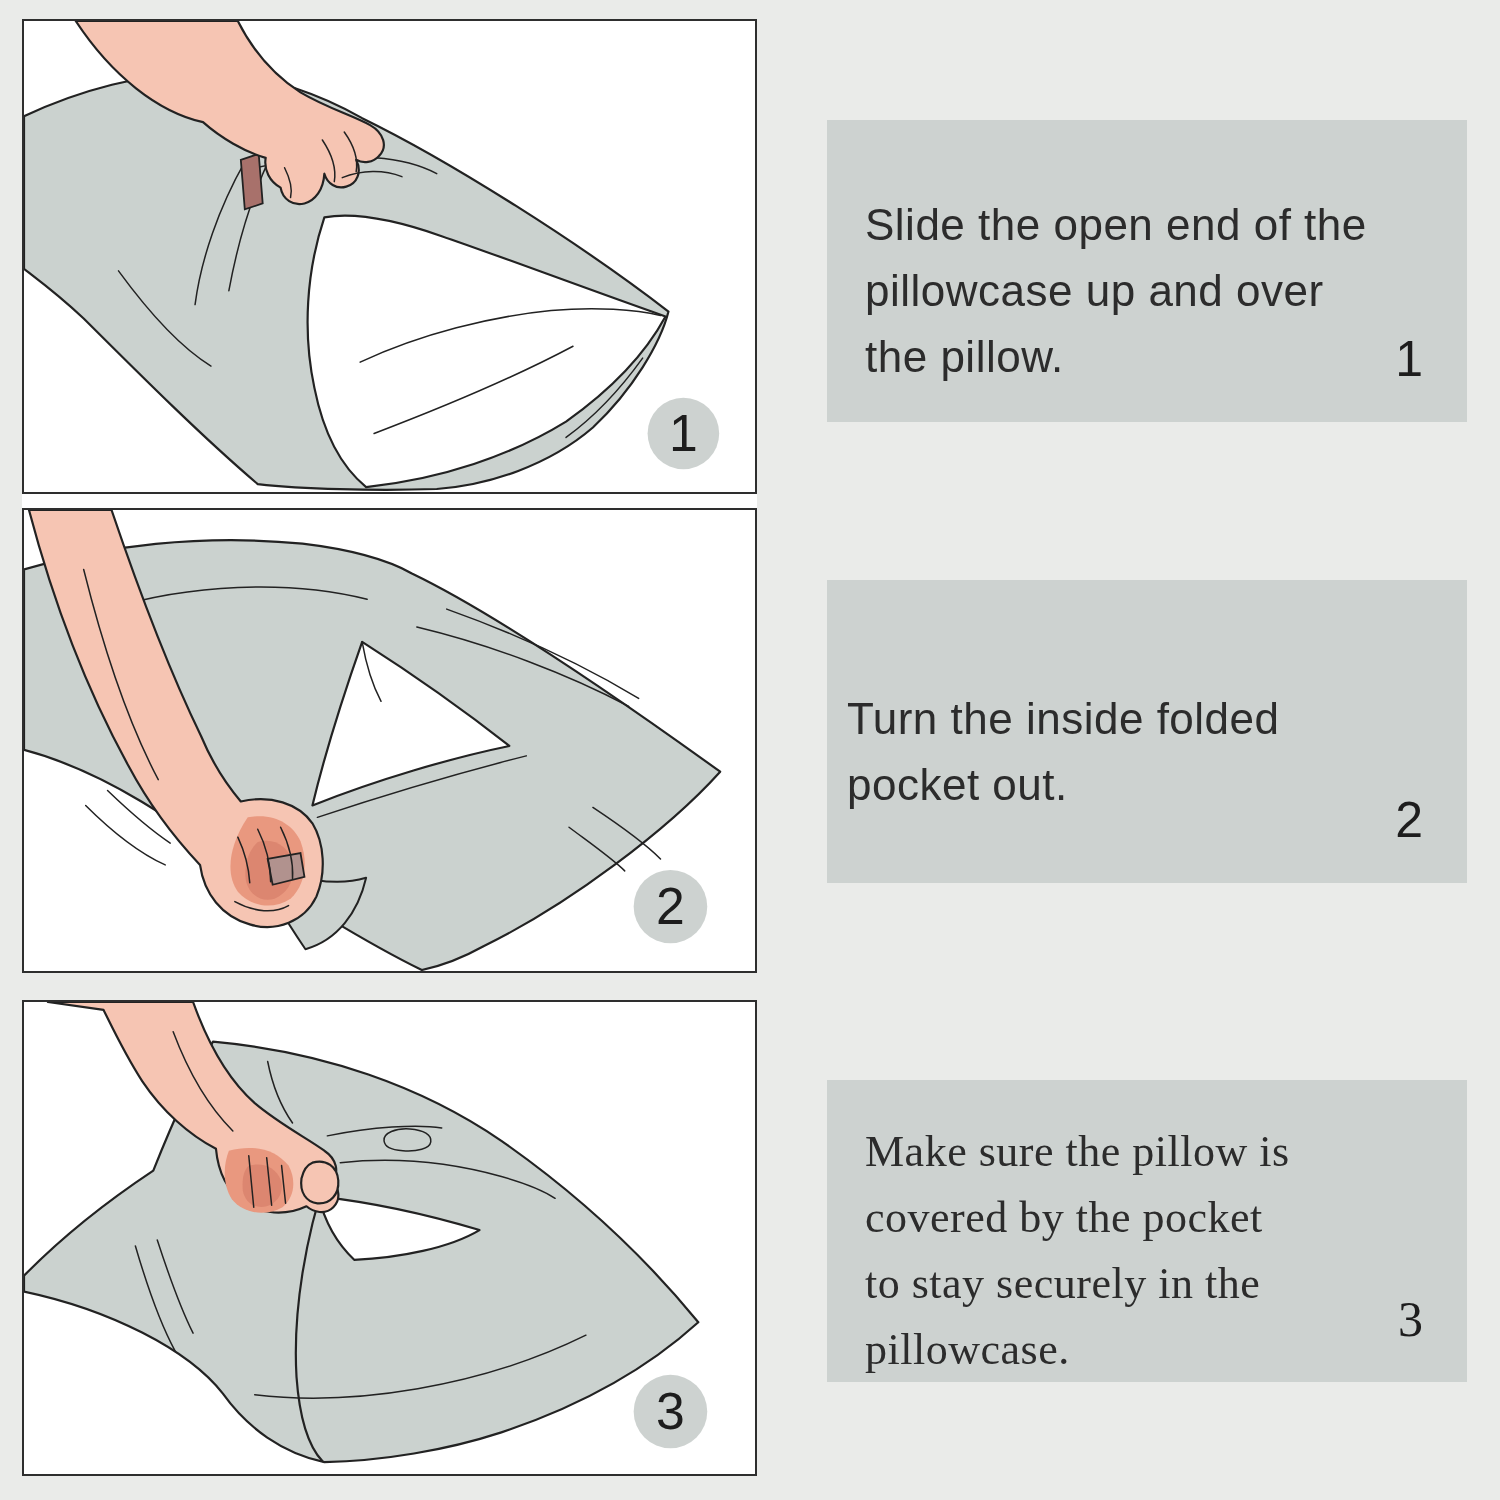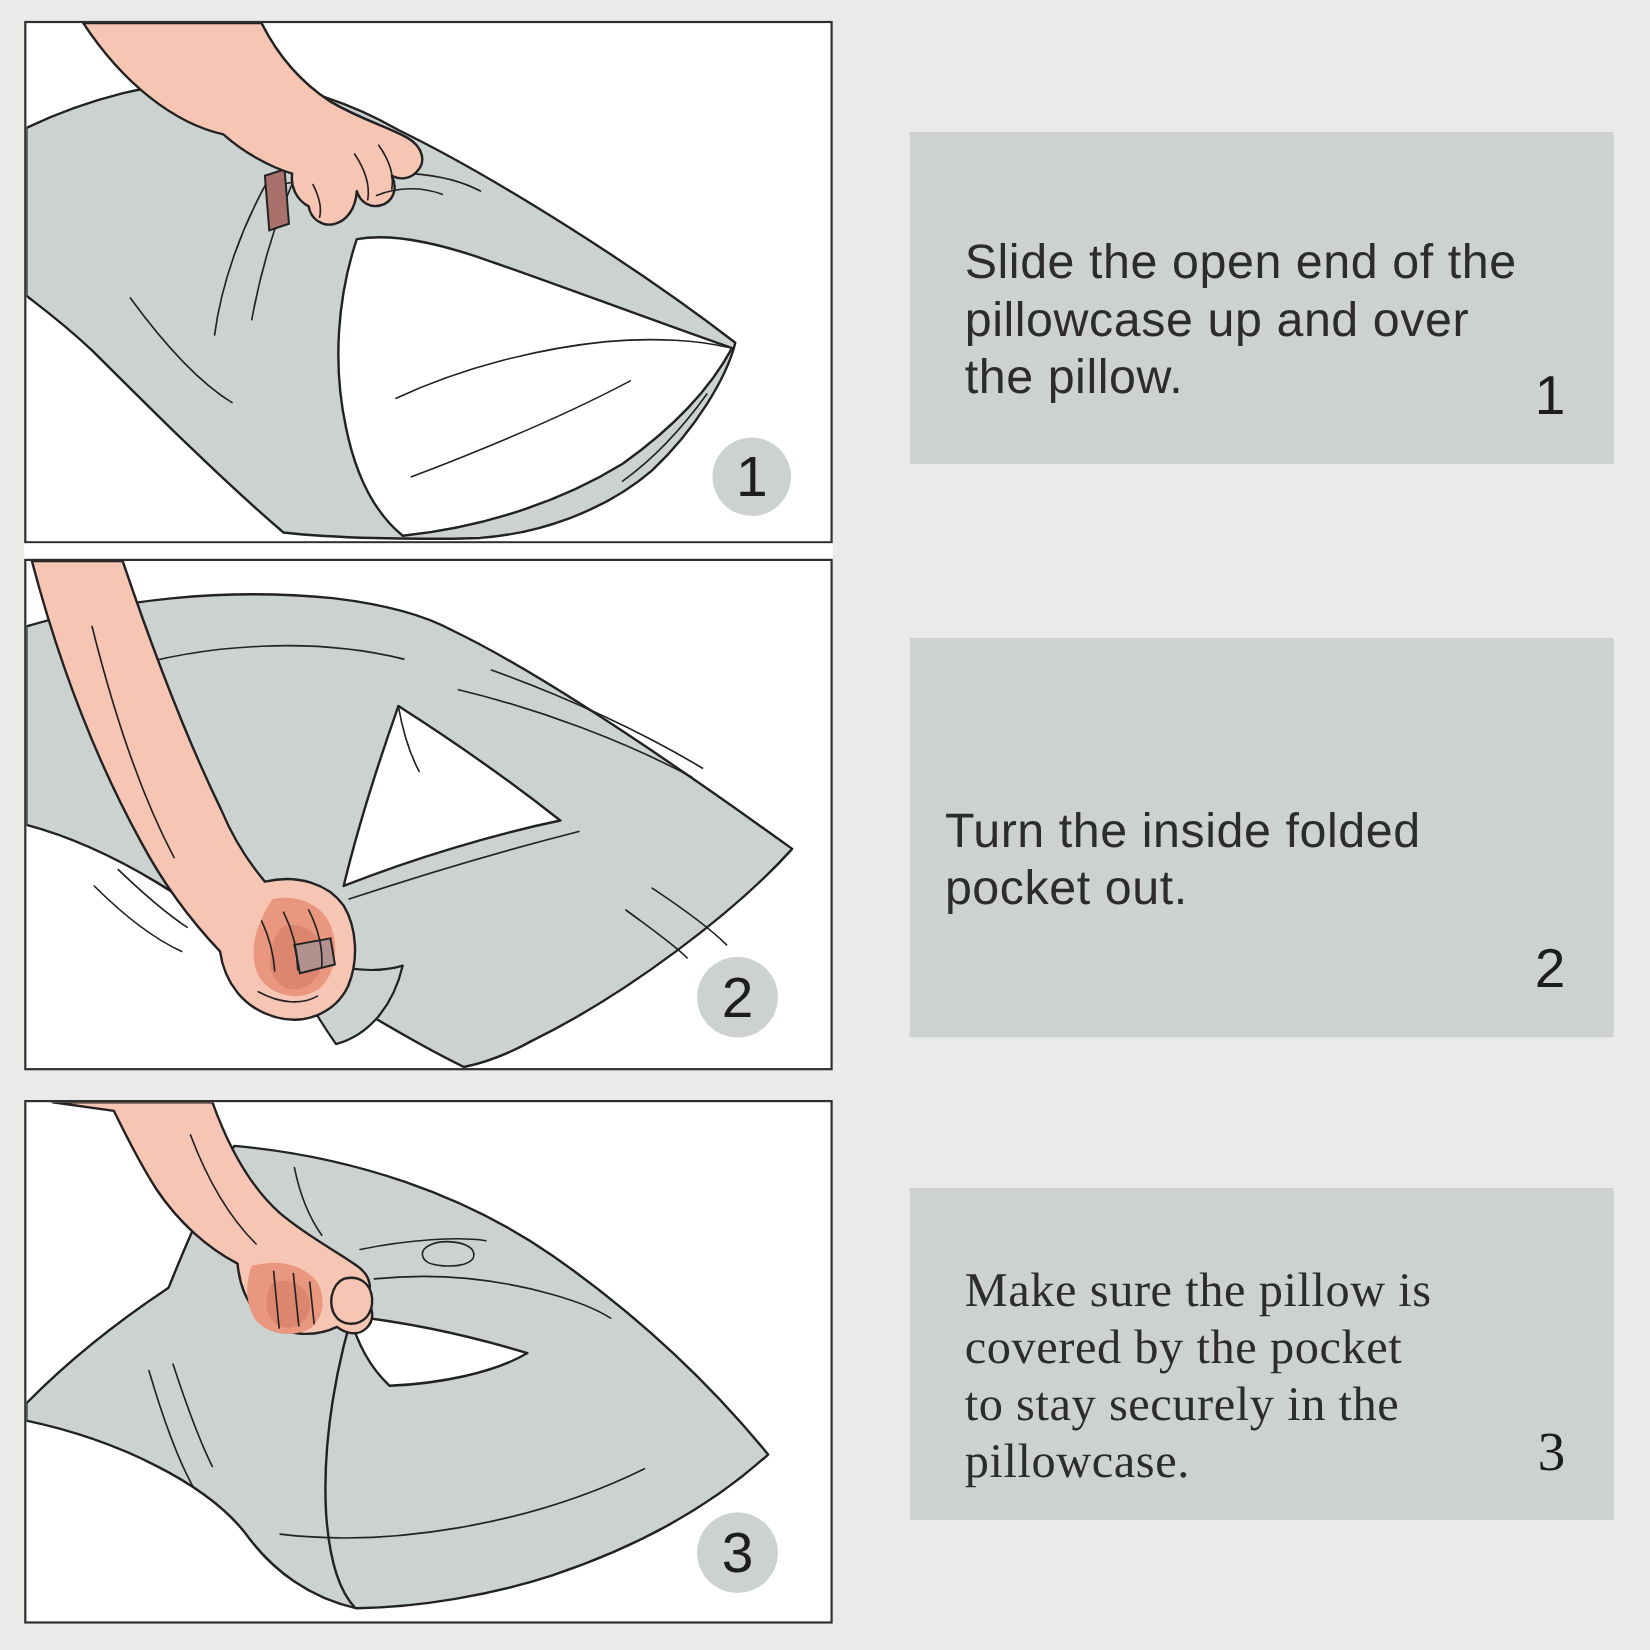--- a/index.html
+++ b/index.html
@@ -11,24 +11,24 @@
   .panel svg{display:block;width:100%;height:100%;}
   #panel-1{top:19px;height:475px;}
   #panel-2{top:508px;height:465px;}
   #panel-3{top:1000px;height:476px;}
   .panel-gap{position:absolute;left:22px;top:494px;width:735px;height:14px;background:#ffffff;}
 
   .note{position:absolute;left:827px;width:640px;background:var(--note-bg);
         display:flex;flex-direction:column;justify-content:center;
         padding:40px 30px 0 38px;box-sizing:border-box;}
   #note-1{top:120px;height:302px;}
-  #note-2{top:580px;height:363px;padding-left:20px;}
+  #note-2{top:580px;height:303px;padding-left:20px;}
   #note-3{top:1080px;height:302px;font-family:Liberation Serif, serif;}
-  .note p{white-space:pre-line;font-size:44px;line-height:52px;letter-spacing:0.5px;
-          color:var(--text);margin:12px;}
+  .note p{white-space:pre-line;font-size:44px;line-height:66px;letter-spacing:0.5px;
+          color:var(--text);margin:0;}
   .note .num{position:absolute;right:44px;bottom:34px;font-size:50px;color:var(--number);}
 
   
   .case{fill:var(--case-gray);stroke:var(--outline);stroke-width:2.2;stroke-linejoin:round;}
   .flap{fill:var(--case-gray);stroke:var(--outline);stroke-width:2;stroke-linejoin:round;}
   .white-area{fill:var(--pillow-white);stroke:var(--outline);stroke-width:2.2;stroke-linejoin:round;}
   .skin{fill:var(--skin);stroke:var(--outline);stroke-width:2.2;stroke-linejoin:round;}
   .shade{fill:var(--skin-shade);stroke:none;}
   .shade-deep{fill:var(--skin-shade-deep);stroke:none;}
   .patch{fill:var(--case-interior);stroke:var(--outline);stroke-width:1.8;}

